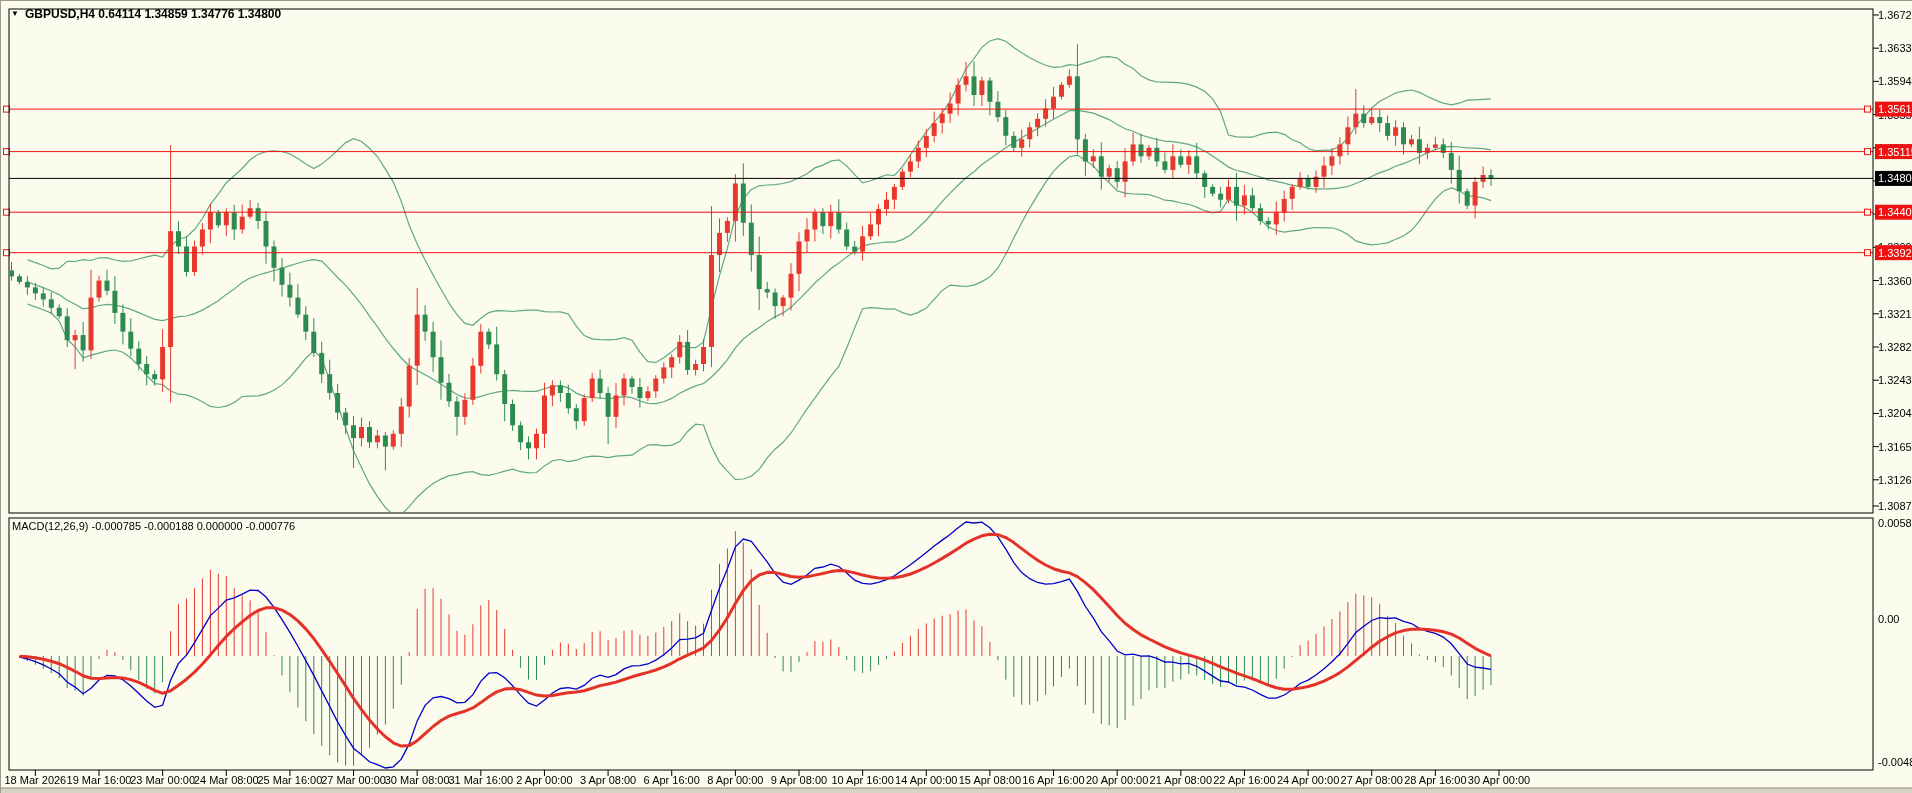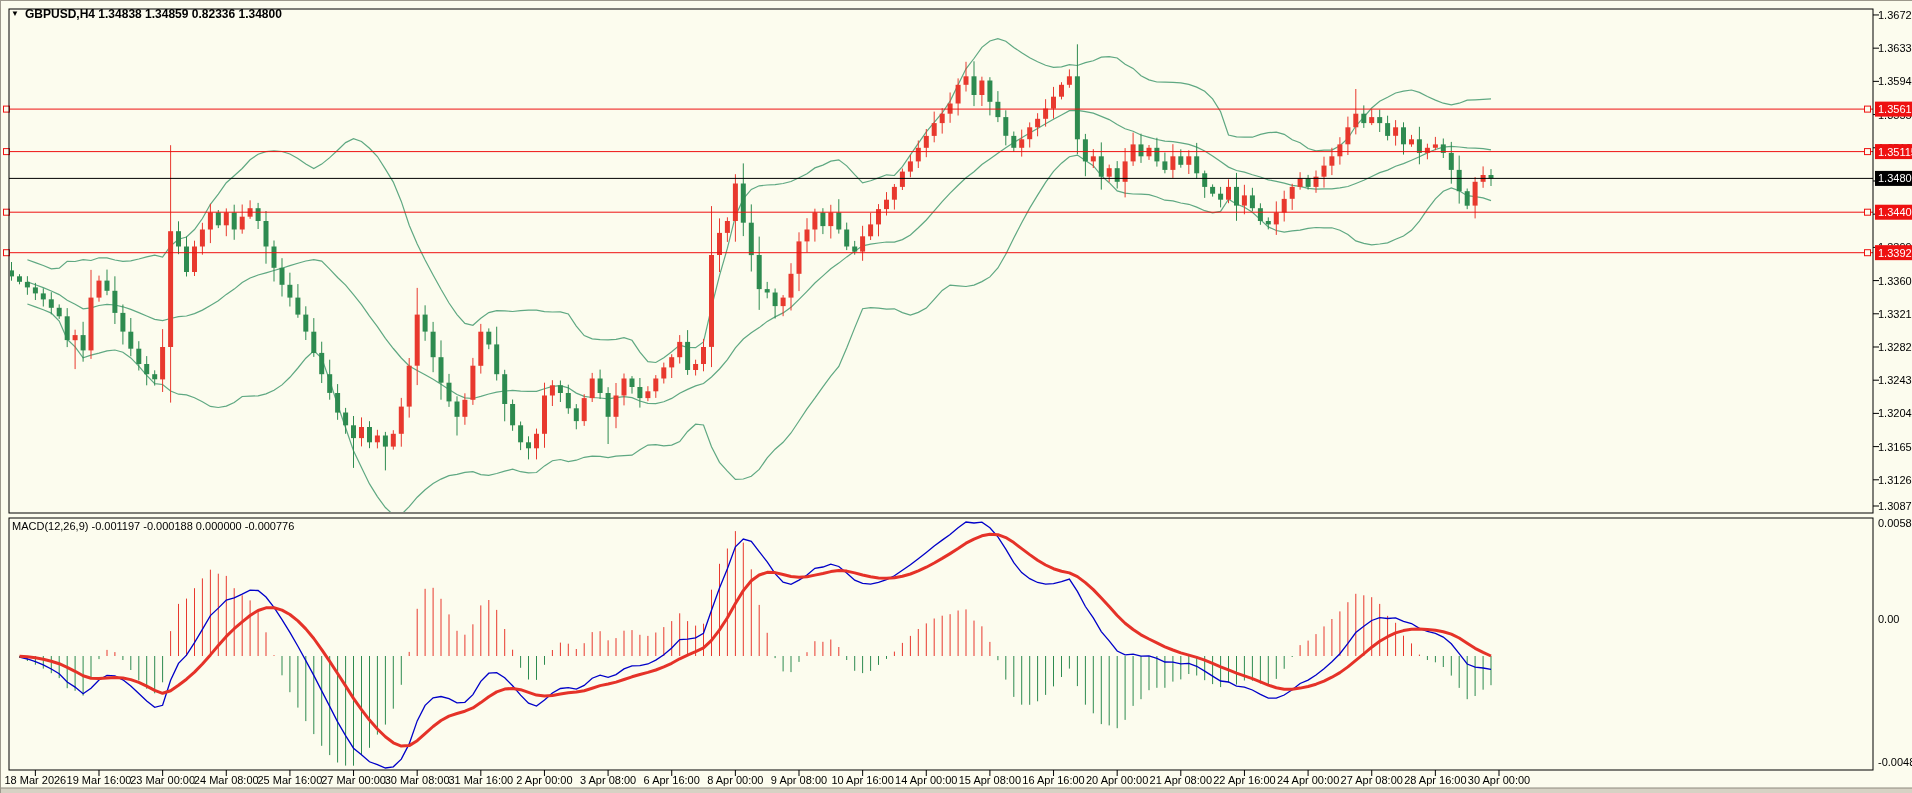--- a/index.html
+++ b/index.html
@@ -332,18 +332,18 @@
         <text x="1307.0835" y="783" font-size="11" fill="#000000" text-anchor="middle">24 Apr 00:00</text>
         <line x1="1370.7195000000002" y1="769" x2="1370.7195000000002" y2="775" stroke="#000"></line>
         <text x="1370.7195000000002" y="783" font-size="11" fill="#000000" text-anchor="middle">27 Apr 08:00</text>
         <line x1="1434.3555000000001" y1="769" x2="1434.3555000000001" y2="775" stroke="#000"></line>
         <text x="1434.3555000000001" y="783" font-size="11" fill="#000000" text-anchor="middle">28 Apr 16:00</text>
         <line x1="1497.9915" y1="769" x2="1497.9915" y2="775" stroke="#000"></line>
         <text x="1497.9915" y="783" font-size="11" fill="#000000" text-anchor="middle">30 Apr 00:00</text>
       </g>
     </svg>
   <span class="dd">▼</span>
-  <div class="titlebox">GBPUSD,H4  1.34838 1.34859 0.82336 1.34800</div>
-  <div class="macdlab">MACD(12,26,9) -0.001197 -0.000188 0.000000 -0.000776</div>
+  <div class="titlebox">GBPUSD,H4  0.64114 1.34859 1.34776 1.34800</div>
+  <div class="macdlab">MACD(12,26,9) -0.000785 -0.000188 0.000000 -0.000776</div>
   <div class="axlab" style="top:516px">0.005873</div>
   <div class="axlab" style="top:612px">0.00</div>
   <div class="axlab" style="top:755px">-0.00489</div>
 </div>
 
 </body></html>

